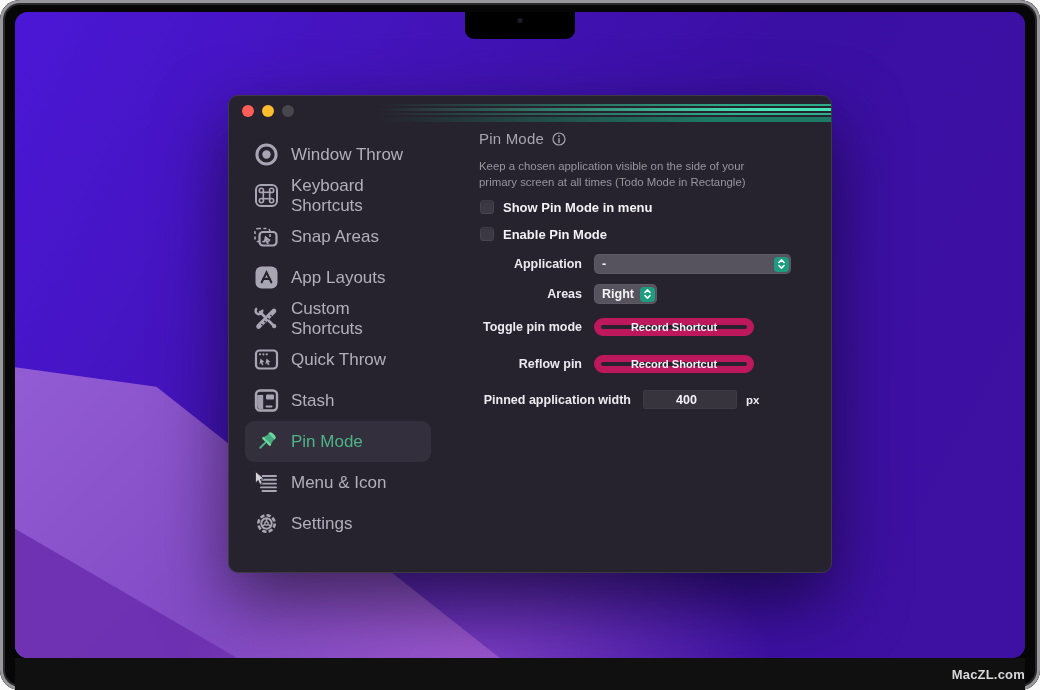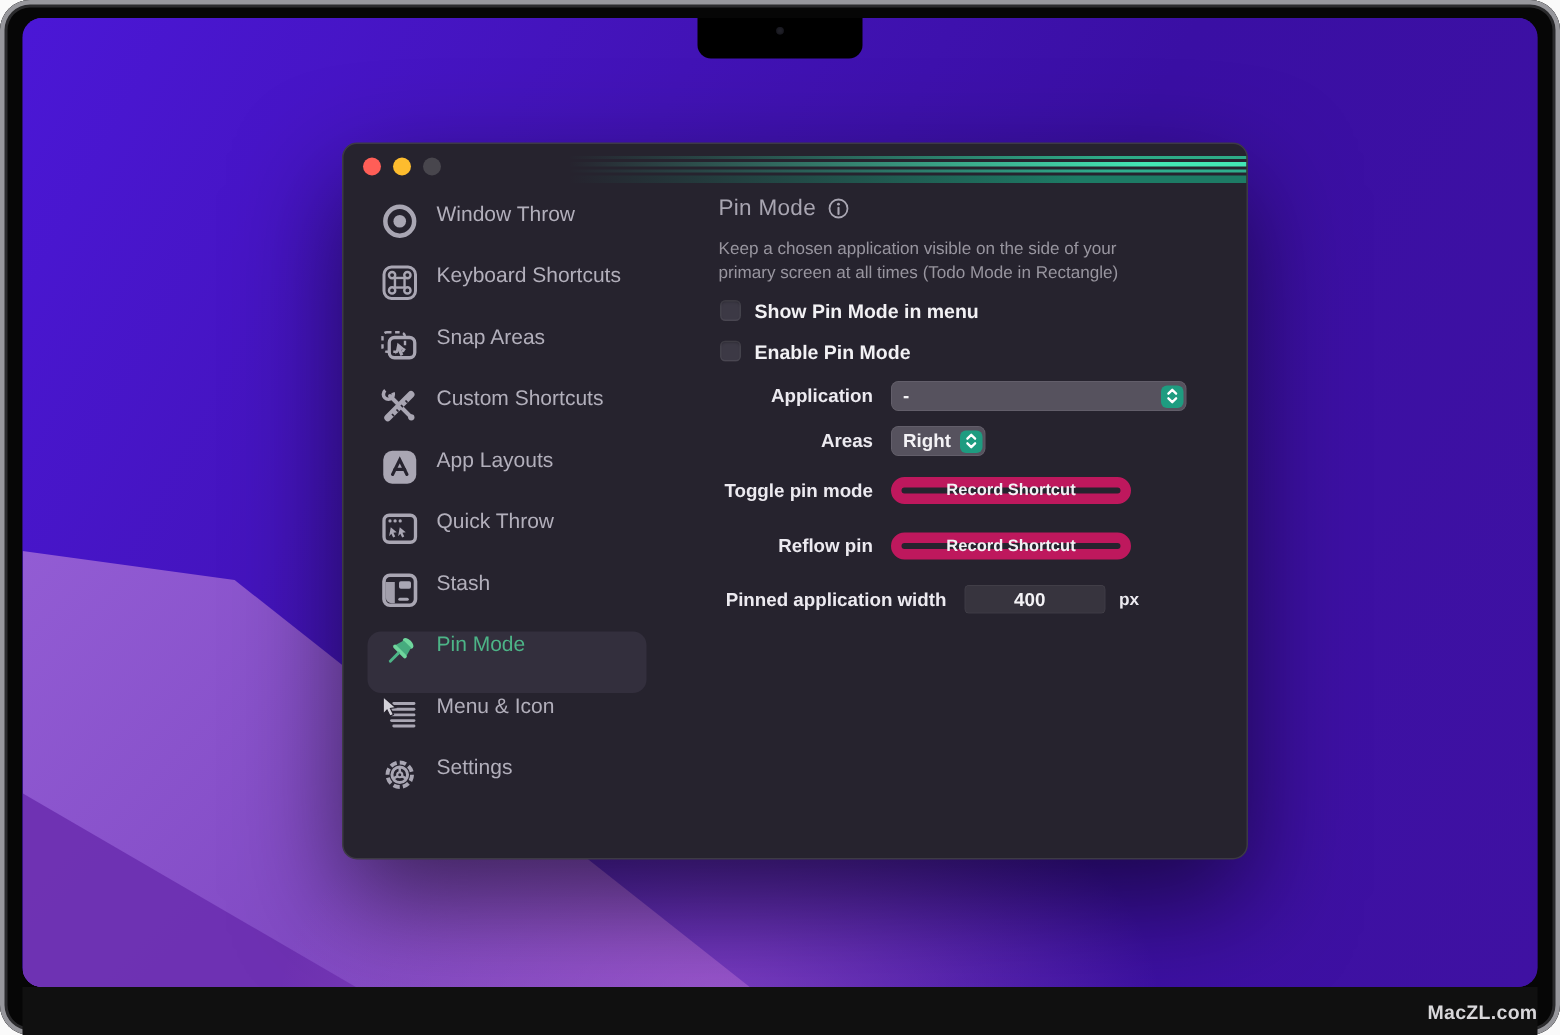--- a/index.html
+++ b/index.html
@@ -34,22 +34,22 @@
   .stripes i{position:absolute;left:150px;right:0;display:block;pointer-events:none;}
   .stripes .s1{top:8px;height:2px;background:linear-gradient(90deg,rgba(46,195,152,0),rgba(46,195,152,.85) 80%);}
   .stripes .s2{top:12px;height:3px;background:linear-gradient(90deg,rgba(67,230,180,0),#43e6b4 85%);}
   .stripes .s3{top:17px;height:2px;background:linear-gradient(90deg,rgba(47,174,141,0),#2fae8d 80%);}
   .stripes .s4{top:21px;height:5px;background:linear-gradient(90deg,rgba(29,123,101,0),#1d7b65 75%);}
   .traffic{position:absolute;top:9px;left:13px;display:flex;gap:8px;}
   .tl{width:12px;height:12px;border-radius:50%;}
   .tl.red{background:#ff5e57;}.tl.yellow{background:#fdbc2e;}.tl.gray{background:#48464d;}
   
   .sidebar{position:absolute;left:16px;top:38px;width:186px;}
-  .side-item{height:41px;display:flex;align-items:flex-start;gap:11px;padding:0 8px;border-radius:9px;
-    color:#b2afbb;font-size:14px;cursor:default;box-sizing:border-box;}
+  .side-item{height:41px;display:flex;align-items:center;gap:11px;padding:0 8px;border-radius:9px;
+    color:#b2afbb;font-size:17px;cursor:default;box-sizing:border-box;}
   .side-item.selected{background:#332f3d;color:var(--accent,#4db487);}
   .side-icon{width:27px;height:27px;flex:0 0 27px;color:#a9a6b3;display:flex;align-items:center;justify-content:center;}
   .side-item.selected .side-icon{color:var(--accent,#4db487);}
   .side-icon svg{width:27px;height:27px;display:block;}
   
   .content{position:absolute;left:250px;top:0;width:350px;height:100%;}
   .title-row{position:absolute;top:34px;left:0;display:flex;align-items:center;gap:8px;color:#a8a5b1;}
   .title-row h1{margin:0;font-size:15px;font-weight:normal;letter-spacing:.2px;}
   .info{width:14px;height:14px;color:#a8a5b1;}
   .info svg{width:14px;height:14px;display:block;}
@@ -134,47 +134,47 @@
                 <rect x="2" y="5.5" width="15" height="13" rx="3" fill="none" stroke="currentColor" stroke-width="1.6" stroke-dasharray="3 2.4"></rect>
                 <rect x="6.5" y="9" width="17" height="13.5" rx="3.5" fill="none" stroke="currentColor" stroke-width="2.2"></rect>
                 <path d="M12 12.5 l5.2 4.4 -2.9 .4 1.6 3.1 -1.8 .9 -1.6 -3.1 -2 2.1 z" fill="currentColor"></path>
               </svg>
             </span>
             <span class="side-label">Snap Areas</span>
           </div>
           <div class="side-item">
             <span class="side-icon">
               <svg viewBox="0 0 27 27">
+                <rect x="2.5" y="2.5" width="22" height="22" rx="6" fill="currentColor"></rect>
+                <g stroke="#26232e" stroke-width="2.1" stroke-linecap="round" fill="none">
+                  <path d="M8.7 18.3 L13.5 8.5 L18.3 18.3"></path>
+                  <path d="M10.3 14.9 H16.7"></path>
+                </g>
+              </svg>
+            </span>
+            <span class="side-label">App Layouts</span>
+          </div>
+          <div class="side-item">
+            <span class="side-icon">
+              <svg viewBox="0 0 27 27">
                 <g stroke="currentColor" stroke-linecap="round">
                   <line x1="5.5" y1="21.5" x2="21" y2="6" stroke-width="4.6"></line>
                   <line x1="7" y1="7" x2="20.5" y2="20.5" stroke-width="2.6"></line>
                 </g>
                 <circle cx="5.9" cy="5.9" r="3.3" fill="none" stroke="currentColor" stroke-width="2.4" stroke-dasharray="13 6"></circle>
                 <circle cx="21.2" cy="21.2" r="2.1" fill="currentColor"></circle>
                 <g stroke="#26232e" stroke-width="1.1">
                   <line x1="8.3" y1="19" x2="9.7" y2="20.4"></line>
                   <line x1="11.3" y1="16" x2="12.7" y2="17.4"></line>
                   <line x1="14.3" y1="13" x2="15.7" y2="14.4"></line>
                   <line x1="17.3" y1="10" x2="18.7" y2="11.4"></line>
                 </g>
               </svg>
             </span>
             <span class="side-label">Custom Shortcuts</span>
-          </div>
-          <div class="side-item">
-            <span class="side-icon">
-              <svg viewBox="0 0 27 27">
-                <rect x="2.5" y="2.5" width="22" height="22" rx="6" fill="currentColor"></rect>
-                <g stroke="#26232e" stroke-width="2.1" stroke-linecap="round" fill="none">
-                  <path d="M8.7 18.3 L13.5 8.5 L18.3 18.3"></path>
-                  <path d="M10.3 14.9 H16.7"></path>
-                </g>
-              </svg>
-            </span>
-            <span class="side-label">App Layouts</span>
           </div>
           <div class="side-item">
             <span class="side-icon">
               <svg viewBox="0 0 27 27">
                 <rect x="3" y="4.5" width="21" height="18" rx="3.5" fill="none" stroke="currentColor" stroke-width="2.2"></rect>
                 <circle cx="7" cy="8.3" r="1.1" fill="currentColor"></circle>
                 <circle cx="10.4" cy="8.3" r="1.1" fill="currentColor"></circle>
                 <circle cx="13.8" cy="8.3" r="1.1" fill="currentColor"></circle>
                 <path d="M7.5 12.5 l4 3.4 -2.2 .3 1.2 2.4 -1.4 .7 -1.2 -2.4 -1.5 1.6 z" fill="currentColor"></path>
                 <path d="M13.5 12.5 l4 3.4 -2.2 .3 1.2 2.4 -1.4 .7 -1.2 -2.4 -1.5 1.6 z" fill="currentColor"></path>

